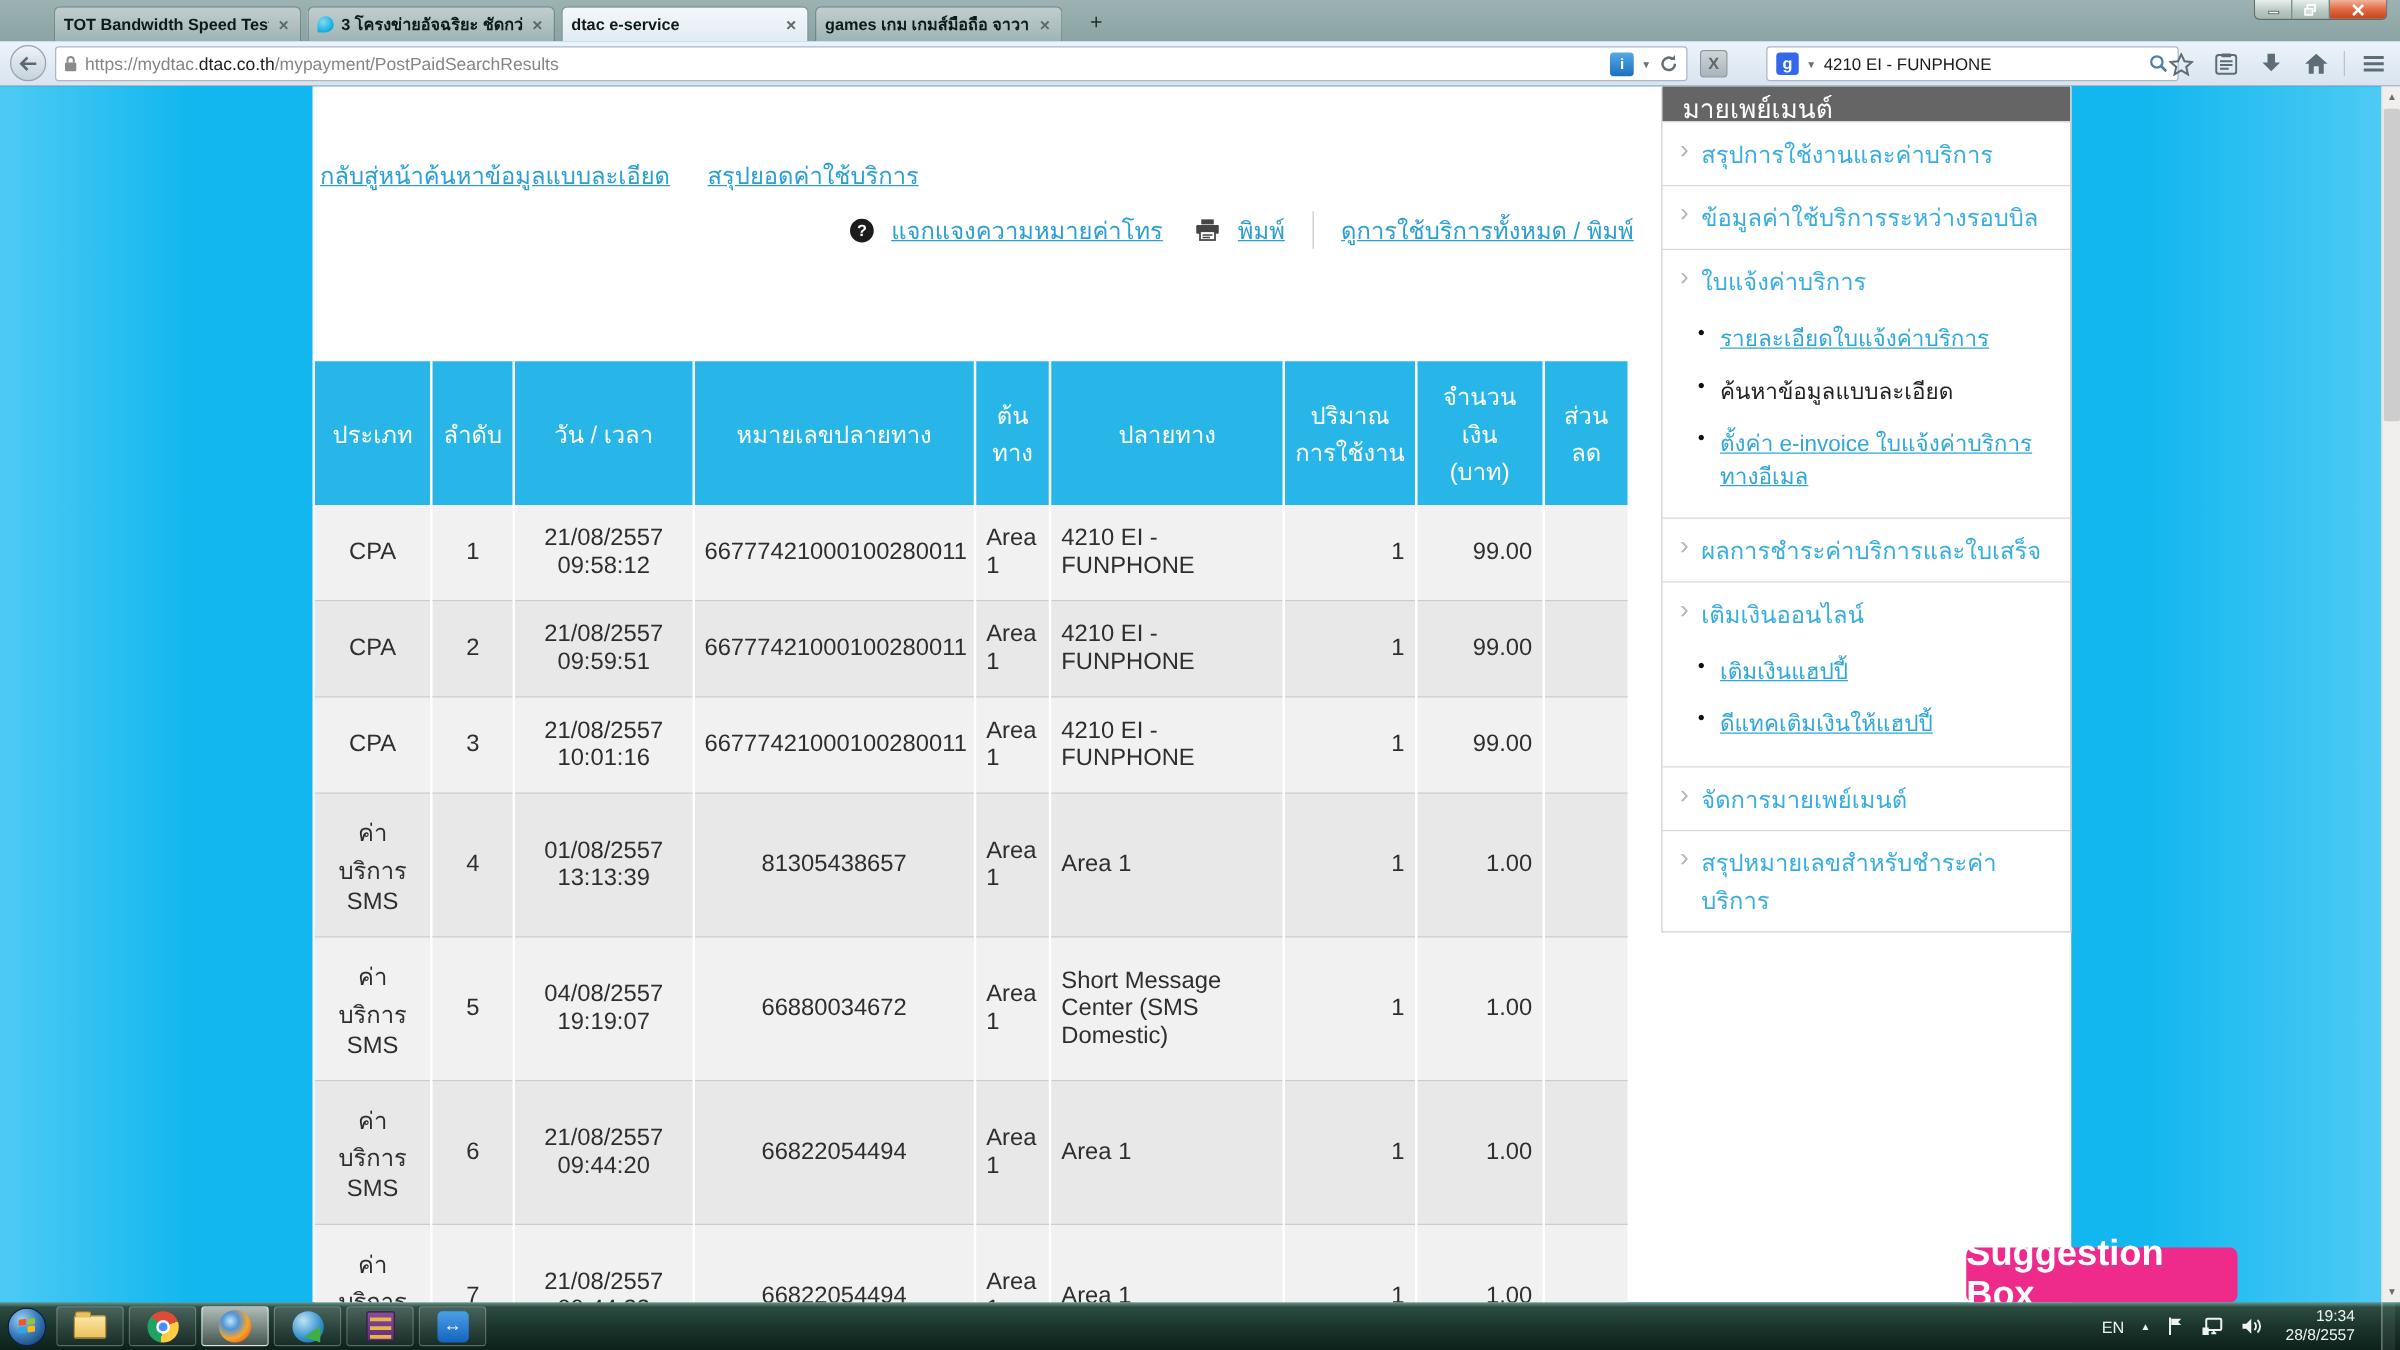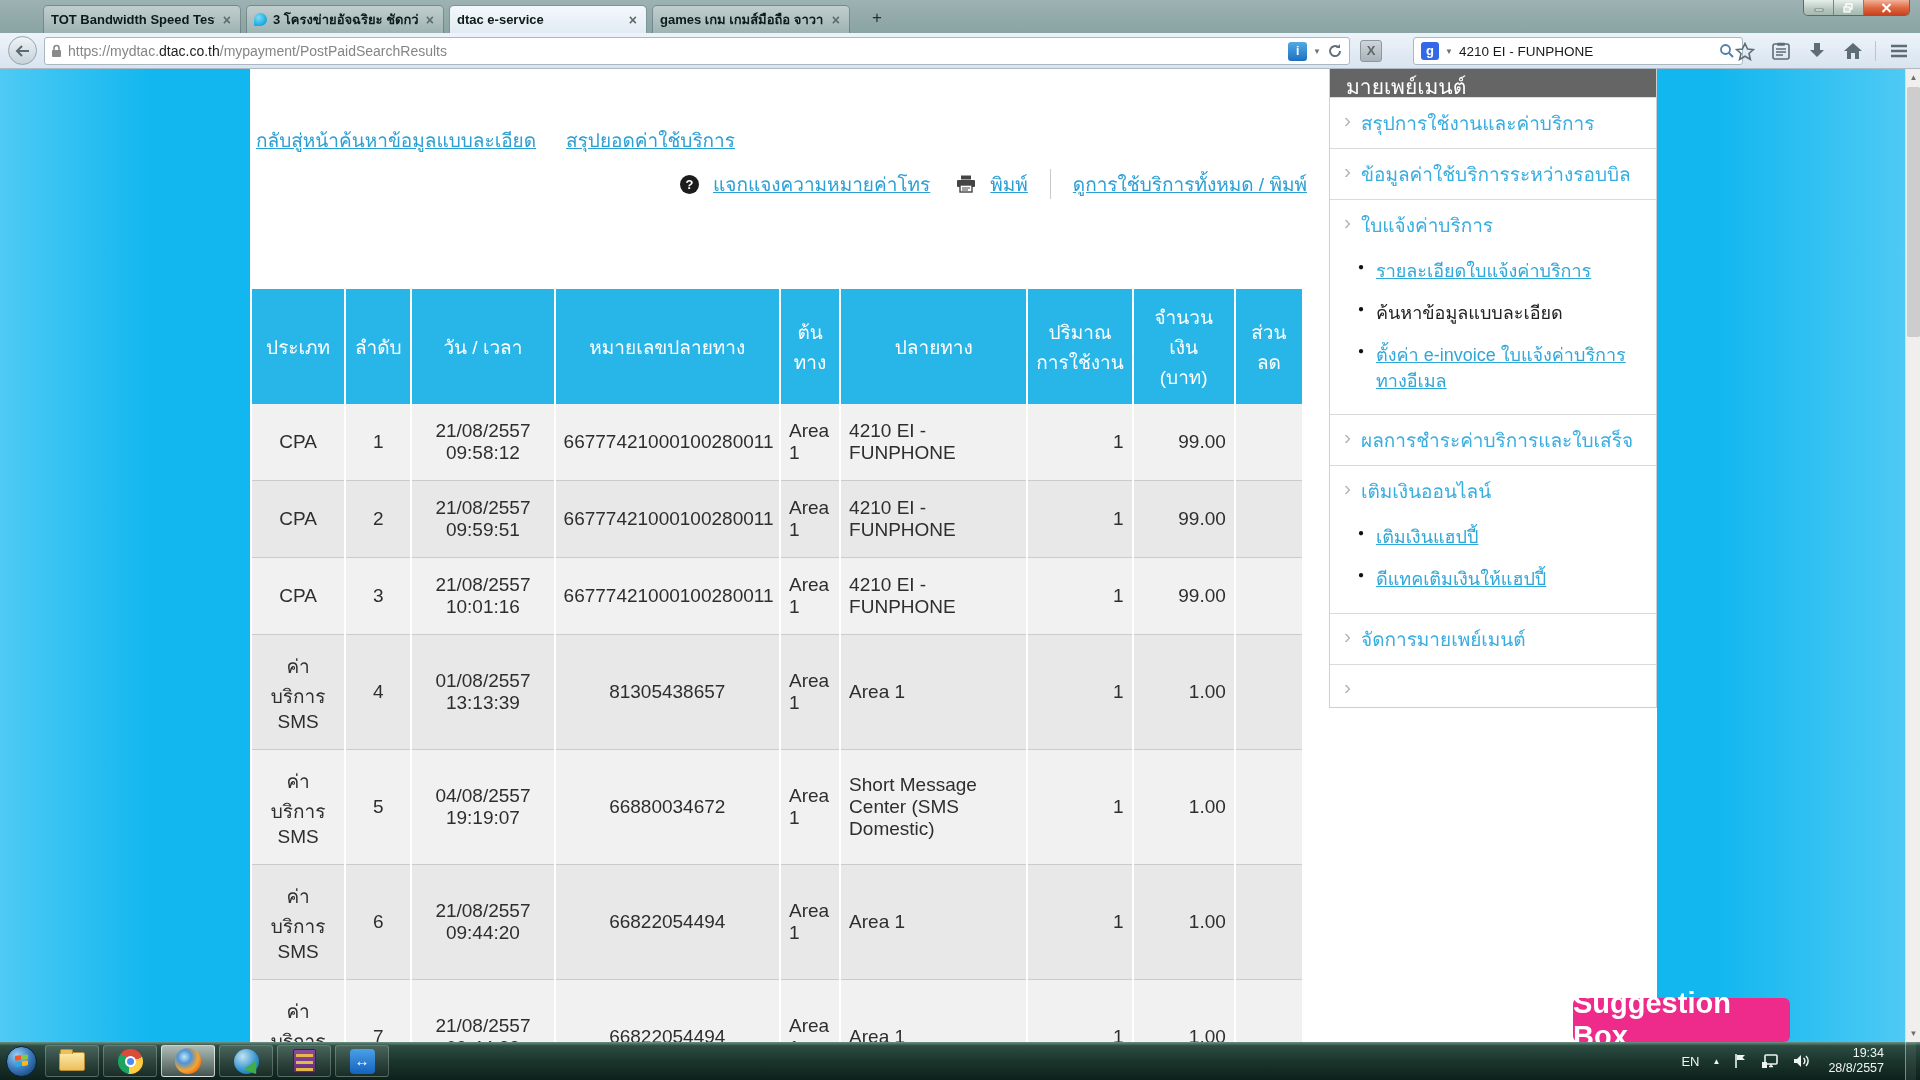--- a/index.html
+++ b/index.html
@@ -440,20 +440,21 @@
         <ul class="sb-sub">
           <li><a>เติมเงินแฮปปี้</a></li>
           <li><a>ดีแทคเติมเงินให้แฮปปี้</a></li>
         </ul>
         <div class="sb-item">
           <span class="chev">›</span>
           <span>จัดการมายเพย์เมนต์</span>
         </div>
         <div class="sb-item">
           <span class="chev">›</span>
+          <span>สรุปหมายเลขสำหรับชำระค่าบริการ</span>
         </div>
       </div>
     </div>
 
     <div class="suggestion">Suggestion Box</div>
 
     <div class="scrollbar">
       <div class="sb-btn up">▲</div>
       <div class="sb-thumb"></div>
       <div class="sb-btn down">▼</div>

